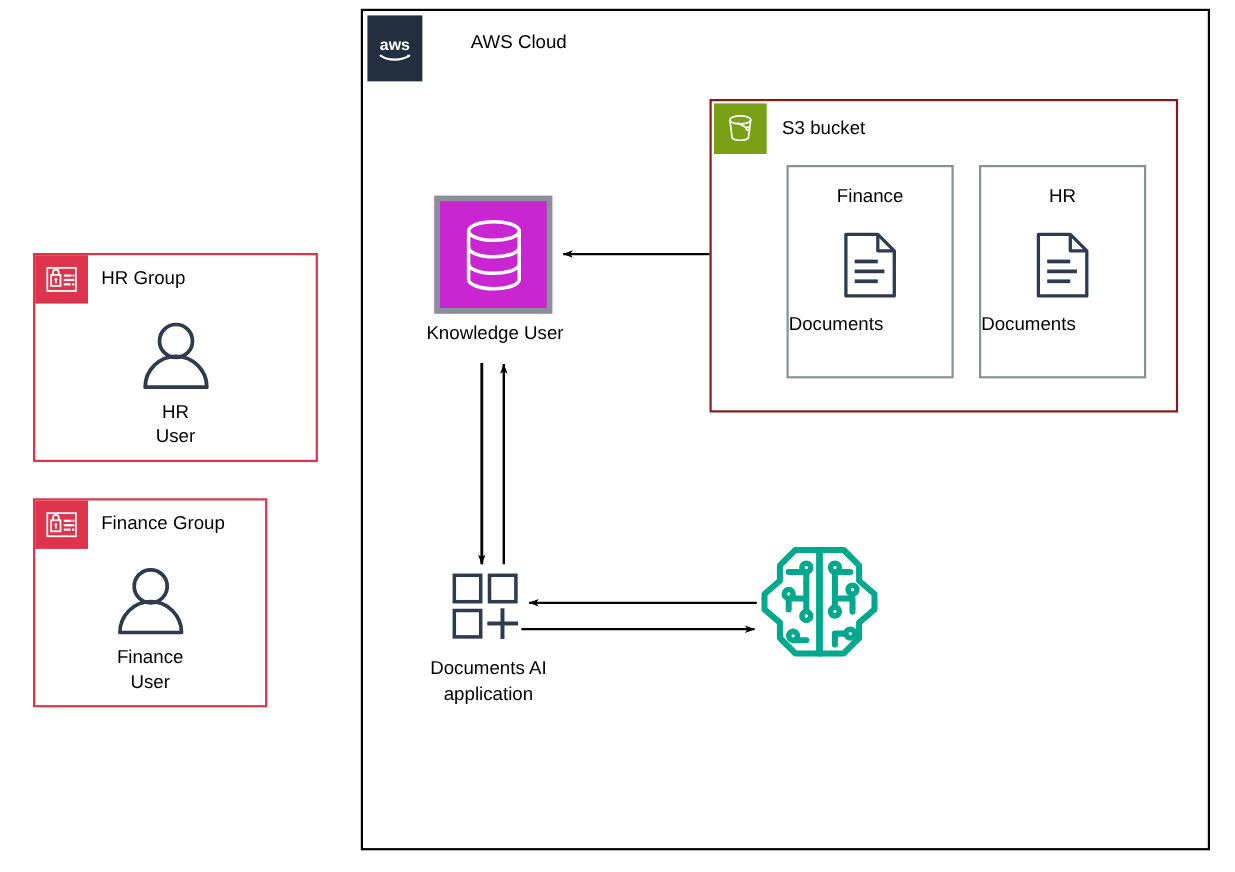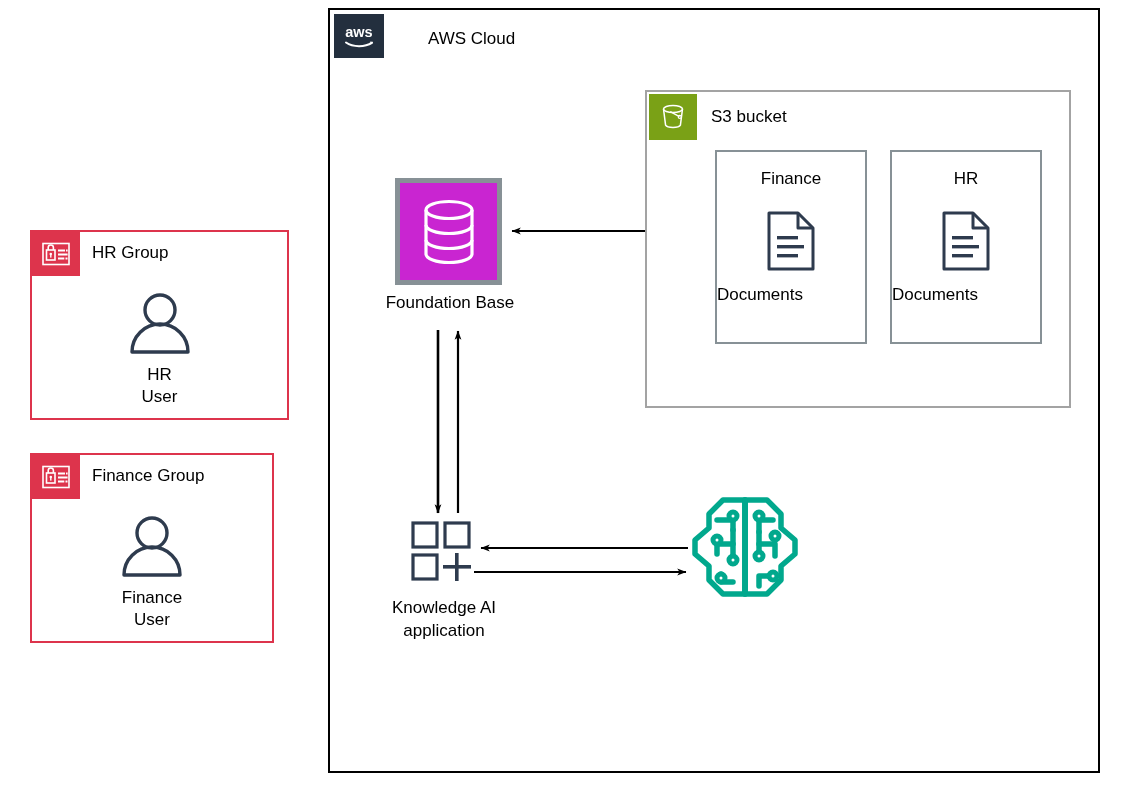--- a/index.html
+++ b/index.html
@@ -74,43 +74,43 @@
     height: 765px;
     border: 2px solid #000000;
     box-sizing: border-box;
     background: #ffffff;
   }
   .aws-logo-box {
     position: absolute;
     left: 4px;
     top: 4px;
     width: 50px;
-    height: 44px;
+    height: 60px;
     background: #232F3E;
     display: flex;
     align-items: center;
     justify-content: center;
   }
   .aws-cloud-label {
     position: absolute;
     left: 66px;
     top: 18px;
     font-size: 17px;
     line-height: 22px;
     margin-left: 32px;
   }
 
   
   .s3-box {
     position: absolute;
     left: 645px;
     top: 90px;
     width: 426px;
-    height: 318px;
-    border: 2px solid #a3a3a3;
+    height: 285px;
+    border: 2px solid #7f1d1d;
     box-sizing: border-box;
     background: #ffffff;
     padding-left: 32px;
   }
   .s3-icon-box {
     position: absolute;
     left: 2px;
     top: 2px;
     width: 48px;
     height: 46px;
@@ -255,21 +255,21 @@
         <circle cx="36" cy="20" r="15" fill="none" stroke="#2E3B4E" stroke-width="3.4"></circle>
         <path d="M8 62 a28 28 0 0 1 56 0 Z" fill="none" stroke="#2E3B4E" stroke-width="3.4" stroke-linejoin="round"></path>
       </svg>
     </div>
     <div class="group-caption">
       <div>HR</div>
       <div>User</div>
     </div>
   </div>
 
-  <div class="group-box" style="left:30px; top:453px; width:244px; height:190px;">
+  <div class="group-box" style="left:30px; top:453px; width:213px; height:190px;">
     <div class="group-icon">
       <svg width="30" height="26" viewBox="0 0 30 26" aria-hidden="true">
         <rect x="2" y="2.5" width="26" height="21" fill="none" stroke="#ffffff" stroke-width="1.6"></rect>
         <rect x="5.5" y="9" width="8.5" height="10" fill="none" stroke="#ffffff" stroke-width="1.6"></rect>
         <path d="M7.2 9 V6.6 a2.6 2.6 0 0 1 5.2 0 V9" fill="none" stroke="#ffffff" stroke-width="1.6"></path>
         <circle cx="9.8" cy="13" r="1.3" fill="#ffffff"></circle>
         <rect x="9.1" y="13.6" width="1.4" height="3" fill="#ffffff"></rect>
         <rect x="17" y="8.5" width="7" height="2" fill="#ffffff"></rect>
         <rect x="25" y="8.5" width="1.6" height="2" fill="#ffffff"></rect>
         <rect x="17" y="12.5" width="9.6" height="2" fill="#ffffff"></rect>
@@ -344,33 +344,33 @@
   </div>
 
   <div class="kb-icon">
     <svg width="66" height="70" viewBox="0 0 66 70" aria-hidden="true">
       <ellipse cx="33" cy="13" rx="23" ry="8.5" fill="none" stroke="#ffffff" stroke-width="3.2"></ellipse>
       <path d="M10 13 V57 a23 8.5 0 0 0 46 0 V13" fill="none" stroke="#ffffff" stroke-width="3.2"></path>
       <path d="M10 28 a23 8.5 0 0 0 46 0" fill="none" stroke="#ffffff" stroke-width="3.2"></path>
       <path d="M10 43 a23 8.5 0 0 0 46 0" fill="none" stroke="#ffffff" stroke-width="3.2"></path>
     </svg>
   </div>
-  <div class="kb-label">Foundation Base</div>
+  <div class="kb-label">Knowledge User</div>
 
   <div class="genai-icon">
     <svg width="62" height="60" viewBox="0 0 62 60" aria-hidden="true">
       <rect x="2" y="2" width="24" height="24" fill="none" stroke="#2E3B4E" stroke-width="3.2"></rect>
       <rect x="34" y="2" width="24" height="24" fill="none" stroke="#2E3B4E" stroke-width="3.2"></rect>
       <rect x="2" y="34" width="24" height="24" fill="none" stroke="#2E3B4E" stroke-width="3.2"></rect>
       <rect x="44" y="32" width="3.6" height="28" fill="#2E3B4E"></rect>
       <rect x="32" y="44" width="28" height="3.6" fill="#2E3B4E"></rect>
     </svg>
   </div>
   <div class="genai-label">
-    <div>Knowledge AI</div>
+    <div>Documents AI</div>
     <div>application</div>
   </div>
 
   <div class="fm-icon">
     <svg width="116" height="110" viewBox="0 0 116 110" aria-hidden="true">
       <g fill="none" stroke="#01A88D" stroke-width="5.5" stroke-linejoin="round" stroke-linecap="round">
         <path d="M58 8 L36 8 L22 22 L22 36 L8 48 L8 62 L22 74 L22 88 L36 102 L58 102 Z"></path>
         <path d="M58 8 L80 8 L94 22 L94 36 L108 48 L108 62 L94 74 L94 88 L80 102 L58 102 Z"></path>
         <path d="M58 8 L58 102"></path>
         <path d="M30 28 L46 28 L46 38"></path>

